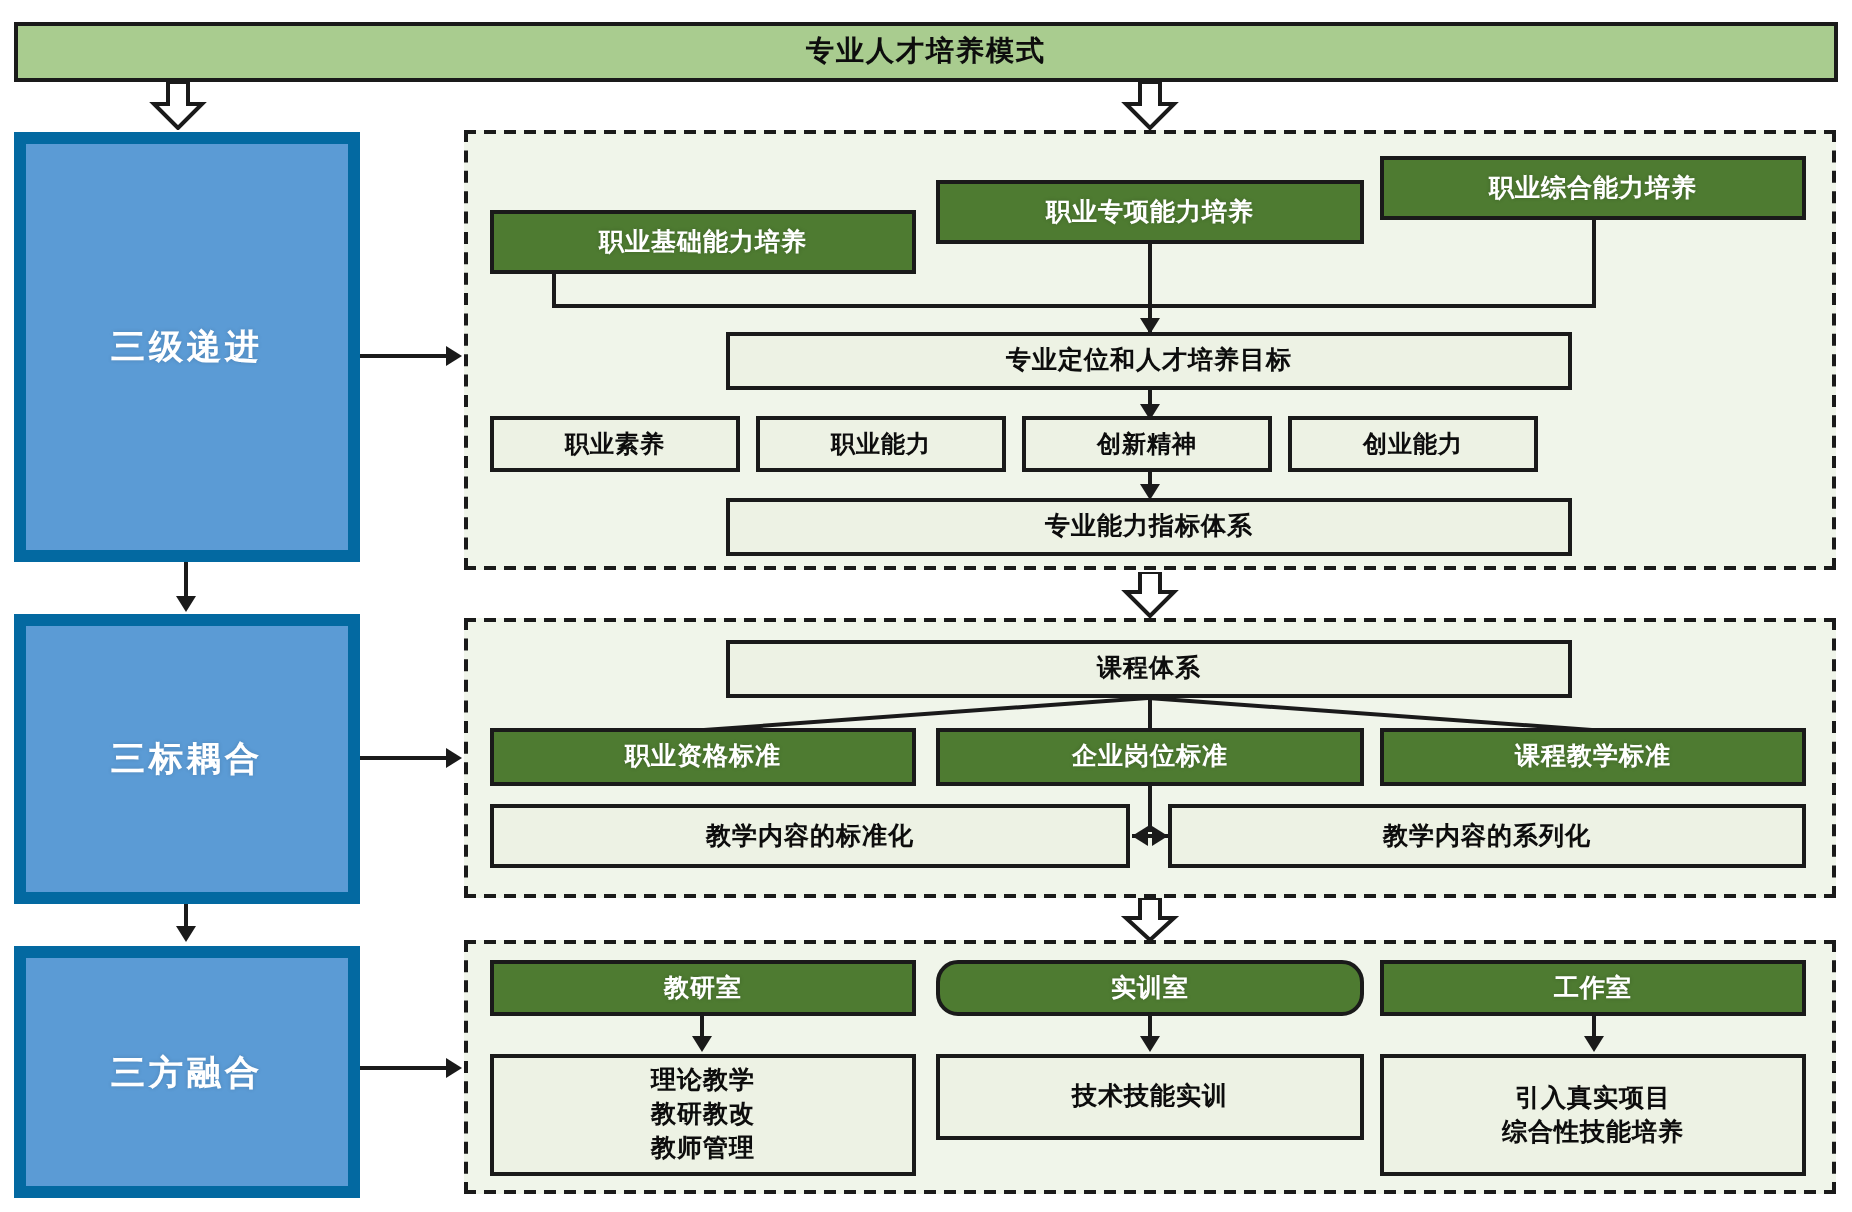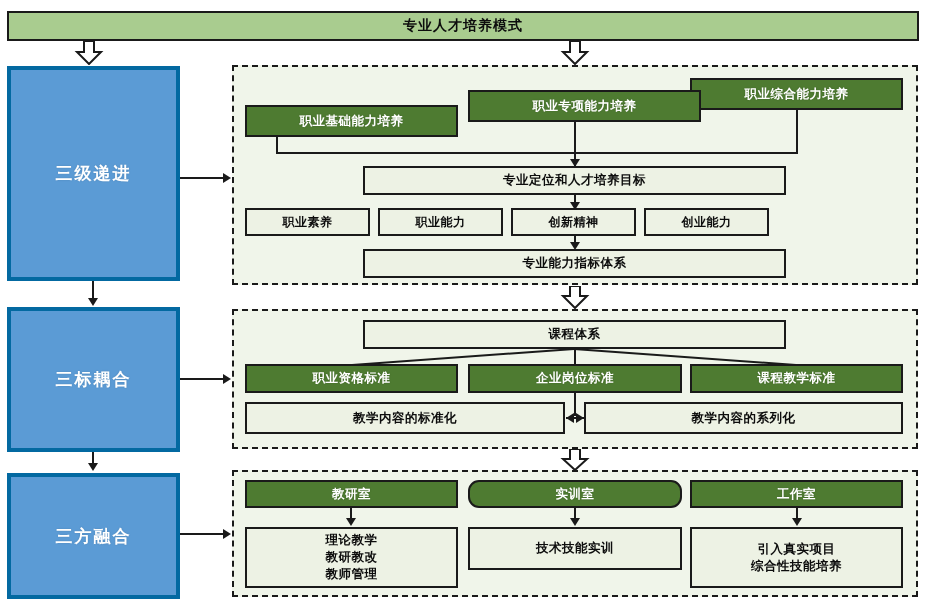--- a/index.html
+++ b/index.html
@@ -15,21 +15,21 @@
   .title-bar{
     left:7px;top:11px;width:912px;height:30px;
     background:#A9CC8F;border:2px solid #1a1a1a;
     display:flex;align-items:center;justify-content:center;
     font-weight:bold;font-size:14px;color:#0d0d0d;letter-spacing:1px;
   }
 
   
   .blue-box{
     left:7px;width:173px;
-    background:#5B9BD5;border:4px solid #0369a1;
+    background:#5B9BD5;border:6px solid #0369a1;
     display:flex;align-items:center;justify-content:center;
     color:#ffffff;font-weight:bold;font-size:17px;letter-spacing:2px;
     text-shadow:0 0 2px rgba(0,0,0,.15);
   }
   #blue1{top:66px;height:215px;}
   #blue2{top:307px;height:145px;}
   #blue3{top:473px;height:126px;}
 
   
   .panel{
@@ -113,21 +113,21 @@
   <div class="ln hln" style="left:180px;top:177px;width:44px;"></div>
   <div class="ah-right" style="left:223px;top:173px;"></div>
   <div class="ln hln" style="left:180px;top:378px;width:44px;"></div>
   <div class="ah-right" style="left:223px;top:374px;"></div>
   <div class="ln hln" style="left:180px;top:533px;width:44px;"></div>
   <div class="ah-right" style="left:223px;top:529px;"></div>
 
   <div class="abs panel" id="panel1"></div>
 
   <div class="abs gbox" style="left:690px;top:78px;width:213px;height:32px;">职业综合能力培养</div>
-  <div class="abs gbox" style="left:468px;top:90px;width:233px;height:32px;">职业专项能力培养</div>
+  <div class="abs gbox" style="left:468px;top:90px;width:214px;height:32px;">职业专项能力培养</div>
   <div class="abs gbox" style="left:245px;top:105px;width:213px;height:32px;">职业基础能力培养</div>
 
   <div class="ln vln" style="left:276px;top:137px;height:16px;"></div>
   <div class="ln vln" style="left:796px;top:110px;height:43px;"></div>
   <div class="ln hln" style="left:276px;top:152px;width:522px;"></div>
   <div class="ln vln" style="left:574px;top:122px;height:44px;"></div>
   <div class="ah-down" style="left:570px;top:159px;"></div>
 
   <div class="abs wbox" style="left:363px;top:166px;width:423px;height:29px;">专业定位和人才培养目标</div>
 

